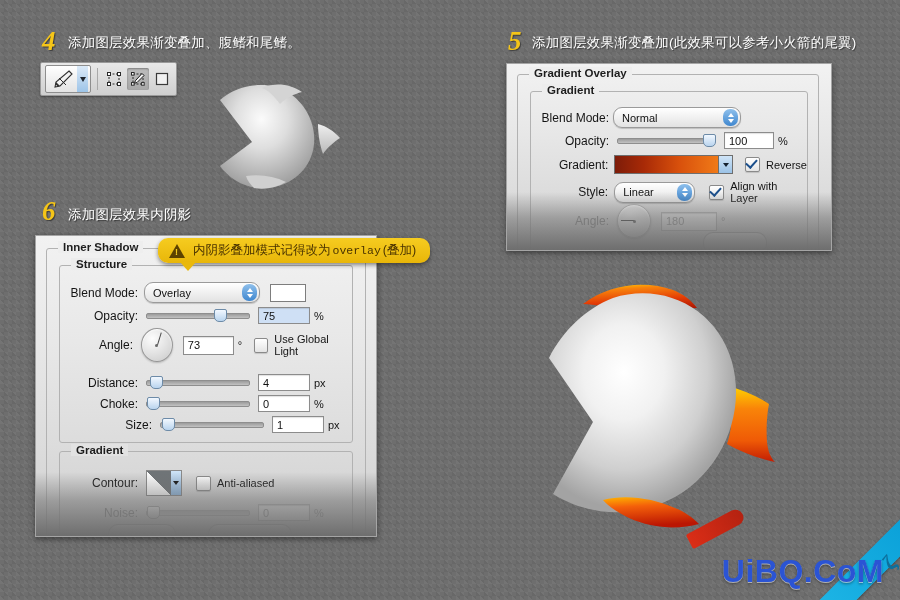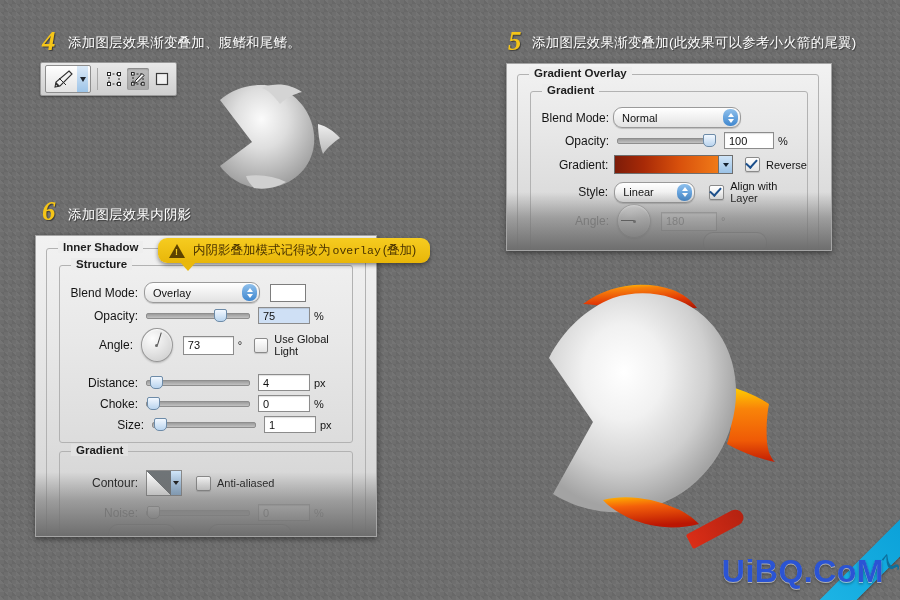--- a/index.html
+++ b/index.html
@@ -412,21 +412,21 @@
       <div class="row" style="left:6px;top:129px;width:284px;">
         <div class="lbl" style="width:72px;">Choke:</div>
         <div class="slider" style="width:104px;margin-left:8px;">
           <div class="track"></div>
             <div class="knob" style="left:1px;"></div>
         </div>
         <div class="num" style="width:42px;margin-left:8px;">0</div>
         <div class="unit">%</div>
       </div>
 
-      <div class="row" style="left:12px;top:150px;width:284px;">
+      <div class="row" style="left:20px;top:150px;width:284px;">
         <div class="lbl" style="width:72px;">Size:</div>
         <div class="slider" style="width:104px;margin-left:8px;">
           <div class="track"></div>
             <div class="knob" style="left:2px;"></div>
         </div>
         <div class="num" style="width:42px;margin-left:8px;">1</div>
         <div class="unit">px</div>
       </div>
     </div>
 
@@ -452,21 +452,21 @@
         <div class="num dimf" style="width:42px;margin-left:8px;">0</div>
         <div class="unit dim">%</div>
       </div>
     </div>
   </div>
   <div class="ghost-btn" style="left:72px;top:288px;width:66px;"></div>
   <div class="ghost-btn" style="left:172px;top:288px;width:82px;"></div>
   <div class="fade-mask" style="height:64px;"></div>
 </div>
 
-<div class="callout" style="left:158px;top:238px;">
+<div class="callout" style="left:158px;top:238px;border-radius:10px;">
   <span class="warn-tri"></span>
   <span>内阴影叠加模式记得改为</span>
   <span class="mono" style="margin-left:-6px;">overlay</span>
   <span style="margin-left:-6px;">(叠加)</span>
   <span class="tail"></span>
 </div>
 
 <div class="fish-wrap" style="left:505px;top:262px;width:300px;height:290px;">
   <svg width="300" height="290" viewBox="0 0 300 290">
     <defs>

